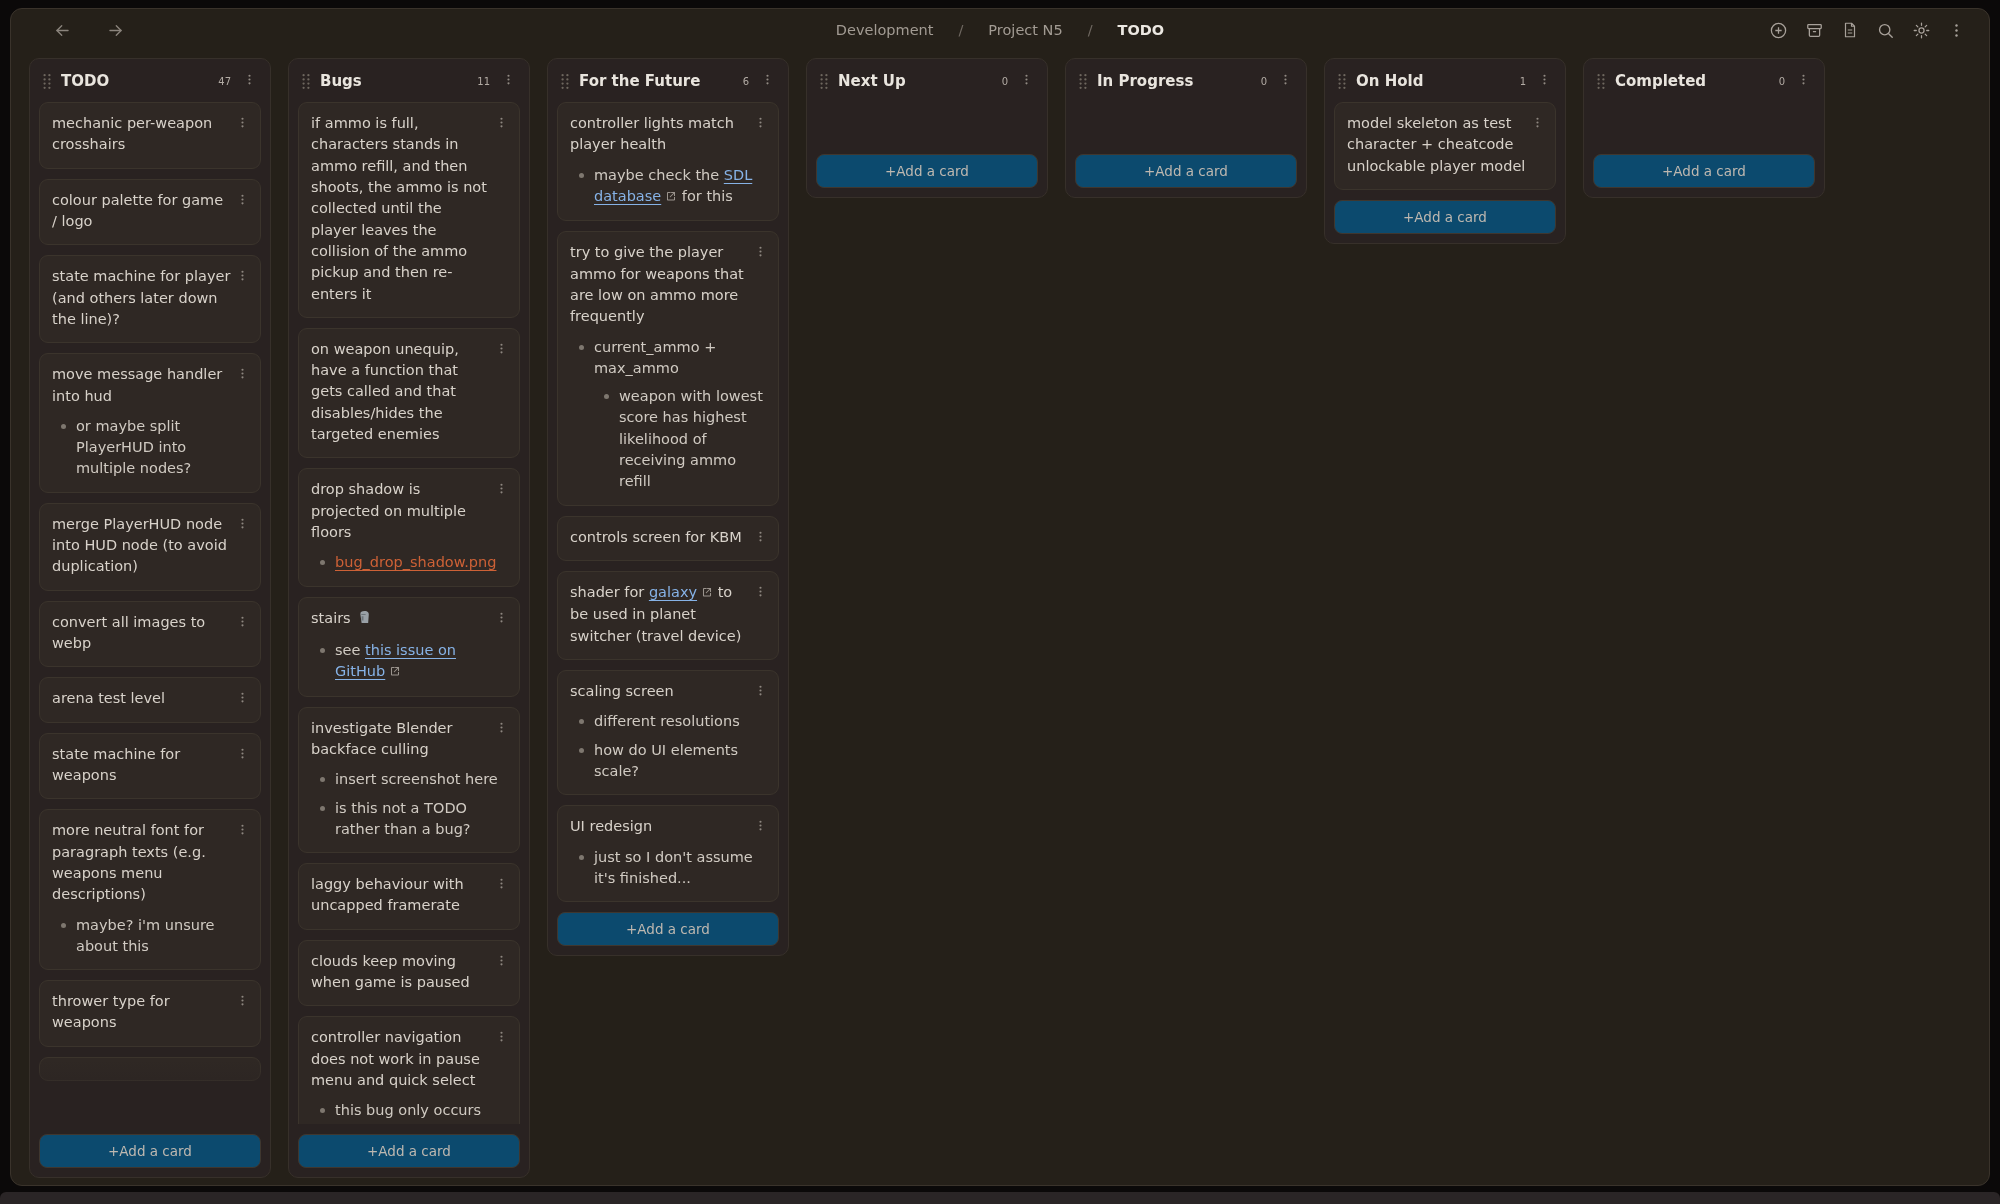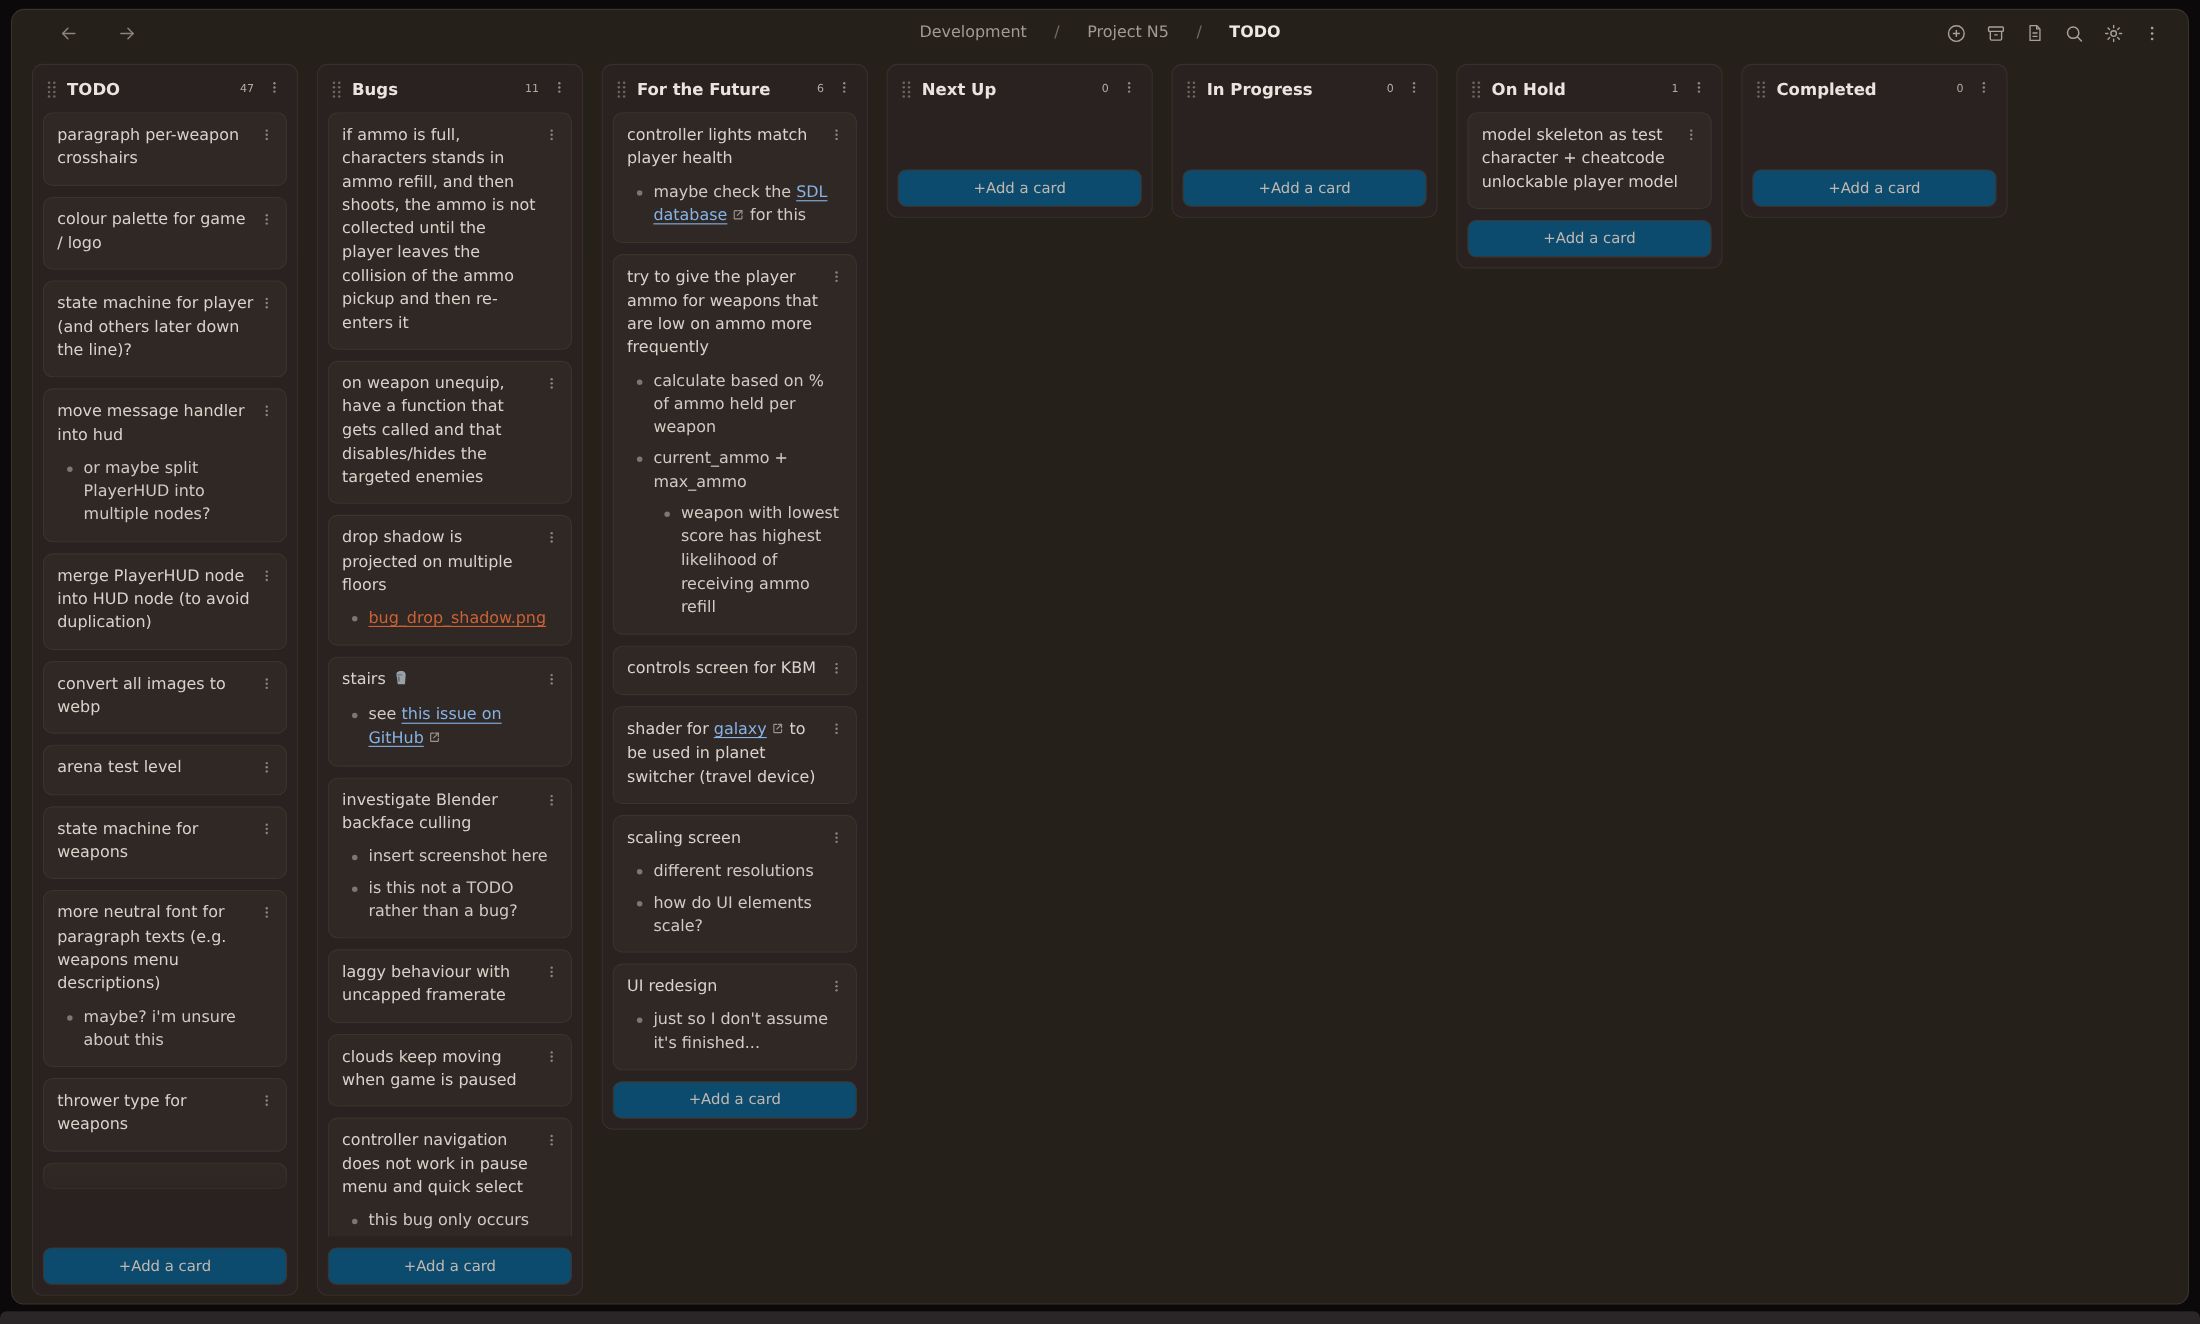--- a/index.html
+++ b/index.html
@@ -169,21 +169,21 @@
         </div>
         <div class="col-body">
           <div class="card">
             <button class="icon-btn card-menu">
               <span><svg width="13" height="13" viewBox="0 0 24 24" fill="currentColor">
                   <circle cx="12" cy="5" r="2"></circle>
                   <circle cx="12" cy="12" r="2"></circle>
                   <circle cx="12" cy="19" r="2"></circle>
                 </svg></span>
             </button>
-            <div class="card-title"><span>paragraph per-weapon crosshairs</span></div>
+            <div class="card-title"><span>mechanic per-weapon crosshairs</span></div>
           </div>
           <div class="card">
             <button class="icon-btn card-menu">
               <span><svg width="13" height="13" viewBox="0 0 24 24" fill="currentColor">
                   <circle cx="12" cy="5" r="2"></circle>
                   <circle cx="12" cy="12" r="2"></circle>
                   <circle cx="12" cy="19" r="2"></circle>
                 </svg></span>
             </button>
             <div class="card-title"><span>colour palette for game / logo</span></div>
@@ -478,24 +478,20 @@
           <div class="card">
             <button class="icon-btn card-menu">
               <span><svg width="13" height="13" viewBox="0 0 24 24" fill="currentColor">
                   <circle cx="12" cy="5" r="2"></circle>
                   <circle cx="12" cy="12" r="2"></circle>
                   <circle cx="12" cy="19" r="2"></circle>
                 </svg></span>
             </button>
             <div class="card-title"><span>try to give the player ammo for weapons that are low on ammo more frequently</span></div>
             <ul class="bullets">
-              <li class="lvl1">
-                <span class="marker-dot"></span>
-                <span class="btxt"><span>calculate based on % of ammo held per weapon</span></span>
-              </li>
               <li class="lvl1">
                 <span class="marker-dot"></span>
                 <span class="btxt"><span>current_ammo + max_ammo</span></span>
               </li>
               <li class="lvl2">
                 <span class="marker-dot"></span>
                 <span class="btxt"><span>weapon with lowest score has highest likelihood of receiving ammo refill</span></span>
               </li>
             </ul>
           </div>

